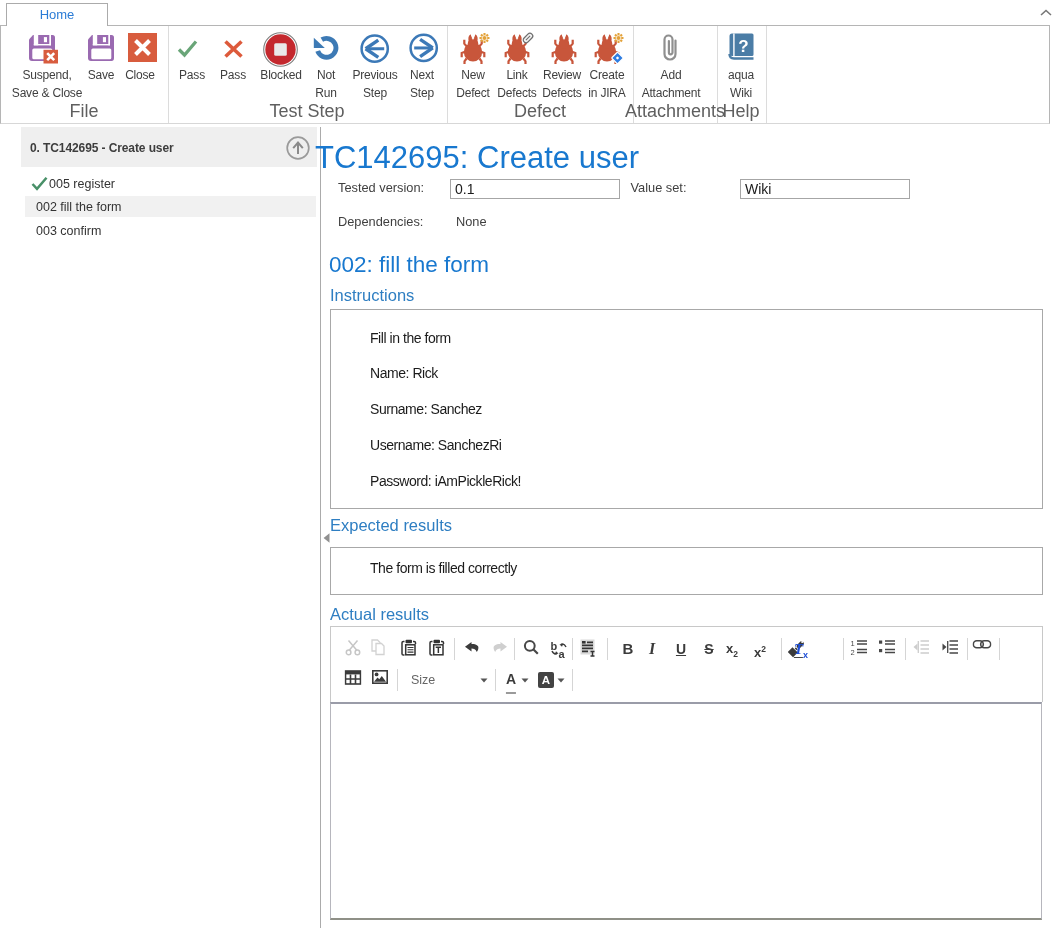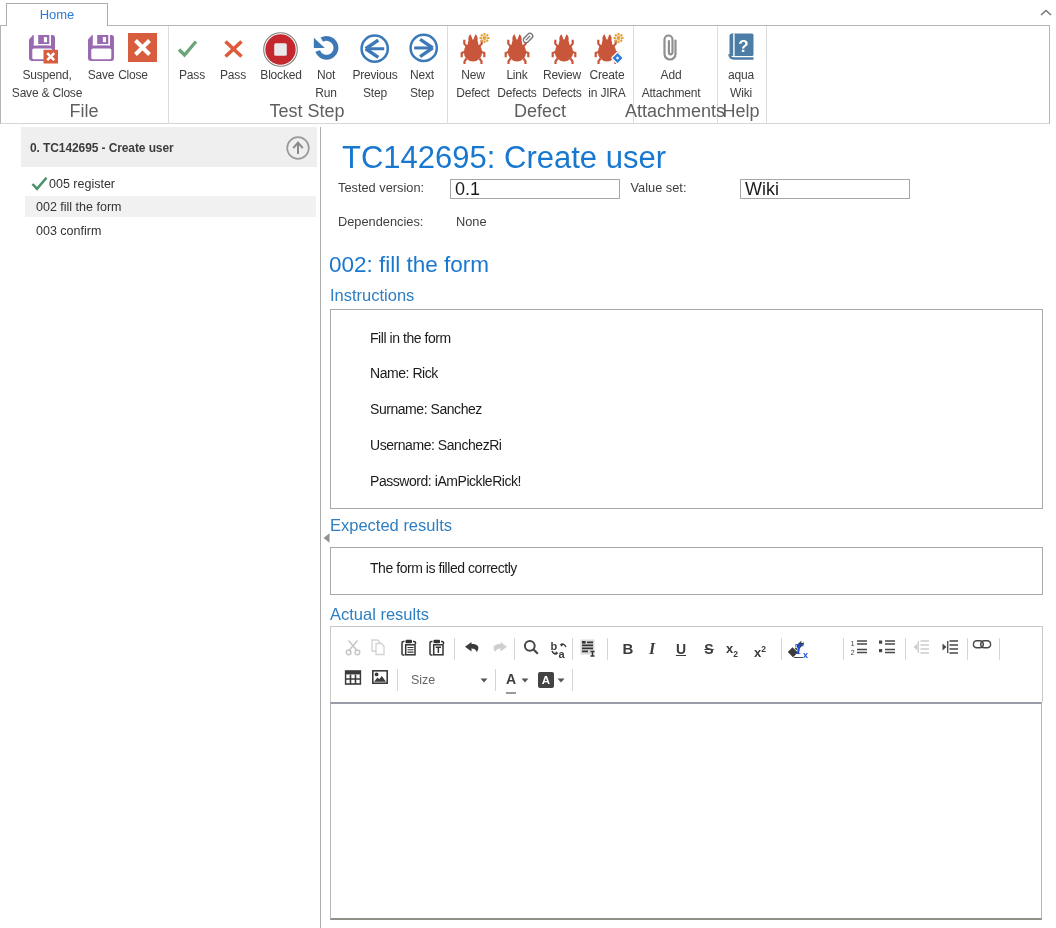--- a/index.html
+++ b/index.html
@@ -13,23 +13,23 @@
   .rlbl{font-size:12px;color:#3f3f3f;text-align:center;line-height:18px;z-index:2;letter-spacing:-0.2px;}
   .glbl{font-size:18px;color:#5f5f5f;text-align:center;z-index:2;top:104px;line-height:14px;}
   .ricon{z-index:2;}
   
   #lph{left:21px;top:127px;width:296px;height:40px;background:#efefef;}
   #lph span{position:absolute;left:9px;top:14px;font-size:12px;font-weight:bold;color:#3d3d3d;letter-spacing:-0.1px;}
   .litem{font-size:12.5px;color:#333;}
   #hl{left:25px;top:196px;width:291px;height:21px;background:#f1f1f1;}
   #vdiv{left:320px;top:127px;width:1px;height:801px;background:#ababab;}
   
-  #title{left:342px;top:142px;font-size:31px;color:#1878cf;line-height:31px;}
+  #title{left:315px;top:142px;font-size:31px;color:#1878cf;line-height:31px;}
   .flbl{font-size:12.8px;color:#3f3f3f;line-height:15px;}
-  .finput{width:164px;height:18px;border:1px solid #a6a6a6;background:#fff;font-size:18px;color:#1b1b1b;padding:0 0 0 4px;line-height:18px;}
+  .finput{width:164px;height:18px;border:1px solid #a6a6a6;background:#fff;font-size:14px;color:#1b1b1b;padding:0 0 0 4px;line-height:18px;}
   #h2{left:329px;top:254px;font-size:22.5px;color:#1878cf;line-height:22.5px;}
   .h3{font-size:16.5px;color:#2e7ec2;line-height:17px;}
   .box{border:1px solid #a8a8a8;background:#fff;}
   .btext{font-size:14px;color:#1b1b1b;line-height:14px;letter-spacing:-0.45px;margin-left:36px;}
   
   #tbar{left:330px;top:626px;width:711px;height:75px;border:1px solid #c8c8c8;border-bottom:none;background:#fff;}
   #earea{left:330px;top:702px;width:710px;height:214px;border:1px solid #b6b6bd;border-top:2px solid #9a9ca8;border-bottom:2px solid #8f9087;background:#fff;}
   .ti{top:639px;height:20px;line-height:20px;z-index:2;}
   .ti2{top:670px;height:20px;line-height:20px;z-index:2;}
   .tsep{width:1px;height:22px;background:#d5d5d5;z-index:2;}
@@ -72,21 +72,21 @@
   <rect fill="#fff" x="4.8" y="9" width="17.2" height="1.4"></rect>
   <rect fill="#fff" x="14.9" y="2.1" width="3.1" height="5.1"></rect>
   <rect fill="#fff" x="3.3" y="13.5" width="20" height="10.7" rx="1.5"></rect>
 </svg>
 <svg class="abs ricon" style="left:128px;top:33px" width="29" height="29">
   <rect fill="#d85c3e" x="0" y="0" width="29" height="29"></rect>
   <path d="M7.5,7.5 l14,14 M21.5,7.5 l-14,14" stroke="#fff" stroke-width="4" fill="none"></path>
 </svg>
 <div class="abs rlbl ctr" style="left:47px;top:66px">Suspend,<br>Save &amp; Close</div>
 <div class="abs rlbl ctr" style="left:101px;top:66px">Save</div>
-<div class="abs rlbl ctr" style="left:133px;top:66px">Close</div>
+<div class="abs rlbl ctr" style="left:140px;top:66px">Close</div>
 
 <svg class="abs ricon" style="left:177px;top:39px" width="21" height="20">
   <path d="M2,10.5 L7.5,16 L19,2.5" stroke="#69a578" stroke-width="3.3" fill="none"></path>
 </svg>
 <svg class="abs ricon" style="left:224px;top:40px" width="19" height="18">
   <path d="M1.5,1.5 L17.5,16.5 M17.5,1.5 L1.5,16.5" stroke="#dd5a3b" stroke-width="3.6" fill="none"></path>
 </svg>
 <svg class="abs ricon" style="left:263px;top:31.5px" width="35" height="35">
   <circle cx="17.5" cy="17.5" r="16.8" fill="none" stroke="#7f7f7f" stroke-width="1.1"></circle>
   <circle cx="17.5" cy="17.5" r="15.2" fill="#c4282e"></circle>

